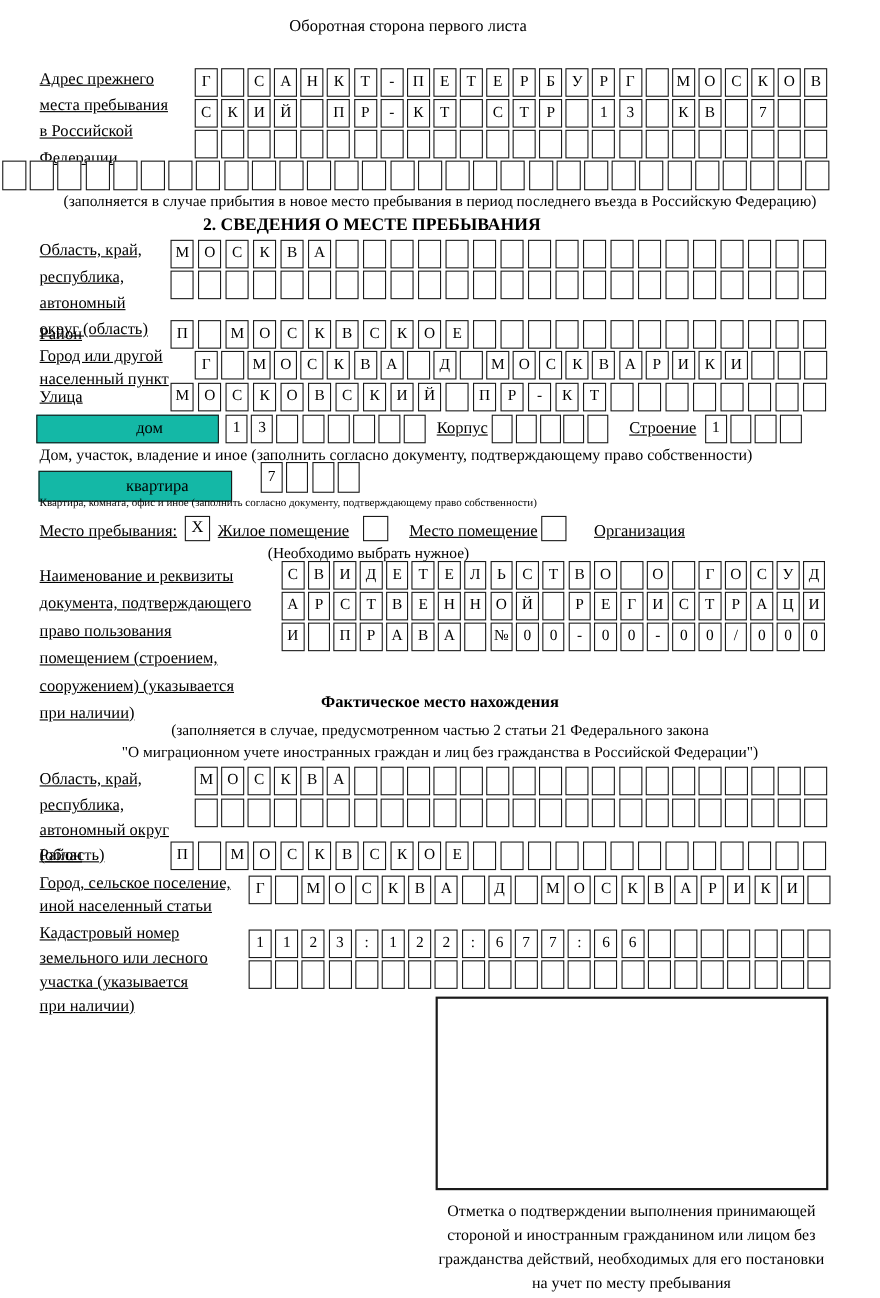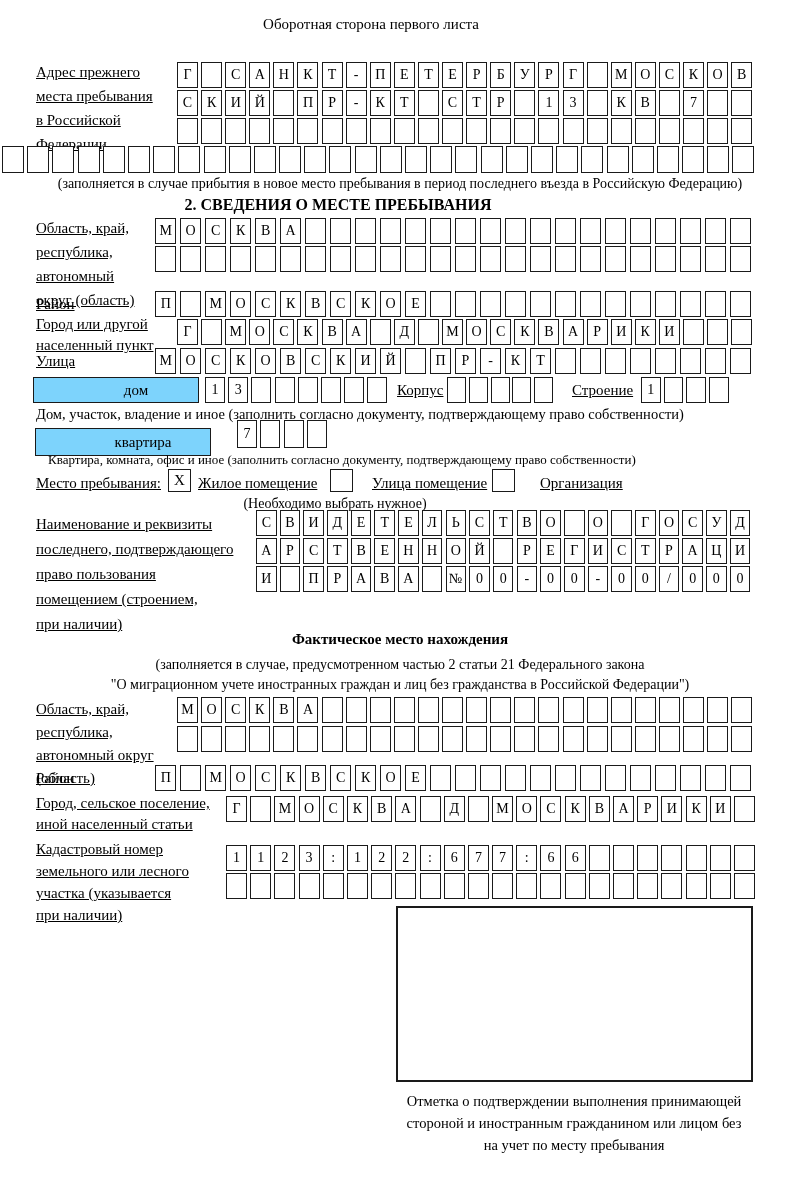--- a/index.html
+++ b/index.html
@@ -16,21 +16,21 @@
         display:flex;align-items:center;justify-content:center;font-size:14px;background:#fff;}
   .r24a{column-gap:3.6px}.r24a .cell{width:21.4px}
   .r24b{column-gap:3.1px}.r24b .cell{width:21px}
   .r30 {column-gap:3.2px}.r30  .cell{width:22px;height:27px}
   .r21 {column-gap:3.1px}.r21  .cell{width:20.6px}
   .r22 {column-gap:3.2px}.r22  .cell{width:21px}
   .r8  {column-gap:3.2px}.r8   .cell{width:20px}
   .r5  {column-gap:2.8px}.r5   .cell{width:19px}
   .r4s {column-gap:3px}  .r4s  .cell{width:19.7px}
   .r4k {column-gap:3.3px}.r4k  .cell{width:20px;height:28px}
-  .widebox{box-sizing:border-box;border:1.6px solid #1a1a1a;background:#7dd3fc;
+  .widebox{box-sizing:border-box;border:1.6px solid #1a1a1a;background:#14b8a6;
            display:flex;align-items:center;justify-content:center;font-size:15px;padding-left:40px;}
   .checkbox{box-sizing:border-box;border:1.6px solid #1a1a1a;width:23px;height:23px;background:#fff;
             display:flex;align-items:center;justify-content:center;font-size:15px;}
   .bigbox{box-sizing:border-box;border:2px solid #1a1a1a;background:#fff;}
 </style>
 </head>
 <body>
 
 <div class="page">
 
@@ -330,36 +330,37 @@
     </div>
   <div class="abs caption" style="top:406px;left:36px;width:740px;font-size:14.5px">Дом, участок, владение и иное (заполнить согласно документу, подтверждающему право собственности)</div>
 
   <div class="abs widebox" style="top:428px;left:35px;width:176px;height:28px">квартира</div>
   <div class="abs cellrow r4k" style="top:420px;left:237px">
       <span class="cell">7</span>
       <span class="cell"></span>
       <span class="cell"></span>
       <span class="cell"></span>
     </div>
-  <div class="abs caption" style="top:452px;left:48px;width:740px;font-size:13px">Квартира, комната, офис и иное (заполнить согласно документу, подтверждающему право собственности)</div>
+  <div class="abs caption" style="top:452px;left:36px;width:740px;font-size:10px">Квартира, комната, офис и иное (заполнить согласно документу, подтверждающему право собственности)</div>
 
   <div class="abs lbl" style="top:471px;left:36px">Место пребывания:</div>
   <div class="abs checkbox" style="top:469px;left:168px">X</div>
   <div class="abs lbl" style="top:471px;left:198px">Жилое помещение</div>
   <div class="abs checkbox" style="top:469px;left:330px"></div>
-  <div class="abs lbl" style="top:471px;left:372px">Улица помещение</div>
+  <div class="abs lbl" style="top:471px;left:372px">Место помещение</div>
   <div class="abs checkbox" style="top:469px;left:492px"></div>
   <div class="abs lbl" style="top:471px;left:540px">Организация</div>
   <div class="abs caption center" style="top:496px;left:130px;width:410px">(Необходимо выбрать нужное)</div>
 
   <div class="abs lbl" style="top:512px;left:36px;width:215px;line-height:25px">
     <div>Наименование и реквизиты</div>
-    <div>последнего, подтверждающего</div>
+    <div>документа, подтверждающего</div>
     <div>право пользования</div>
     <div>помещением (строением,</div>
+    <div>сооружением) (указывается</div>
     <div>при наличии)</div>
   </div>
   <div class="abs cellrow r21" style="top:510px;left:256px">
       <span class="cell">С</span>
       <span class="cell">В</span>
       <span class="cell">И</span>
       <span class="cell">Д</span>
       <span class="cell">Е</span>
       <span class="cell">Т</span>
       <span class="cell">Е</span>
@@ -597,16 +598,17 @@
       <span class="cell"></span>
       <span class="cell"></span>
       <span class="cell"></span>
       <span class="cell"></span>
     </div>
 
   <div class="abs bigbox" style="top:906px;left:396px;width:357px;height:176px"></div>
   <div class="abs caption center" style="top:1090px;left:374px;width:400px;line-height:22px;font-size:14.5px">
     <div>Отметка о подтверждении выполнения принимающей</div>
     <div>стороной и иностранным гражданином или лицом без</div>
+    <div>гражданства действий, необходимых для его постановки</div>
     <div>на учет по месту пребывания</div>
   </div>
 
 </div>
 
 </body></html>

